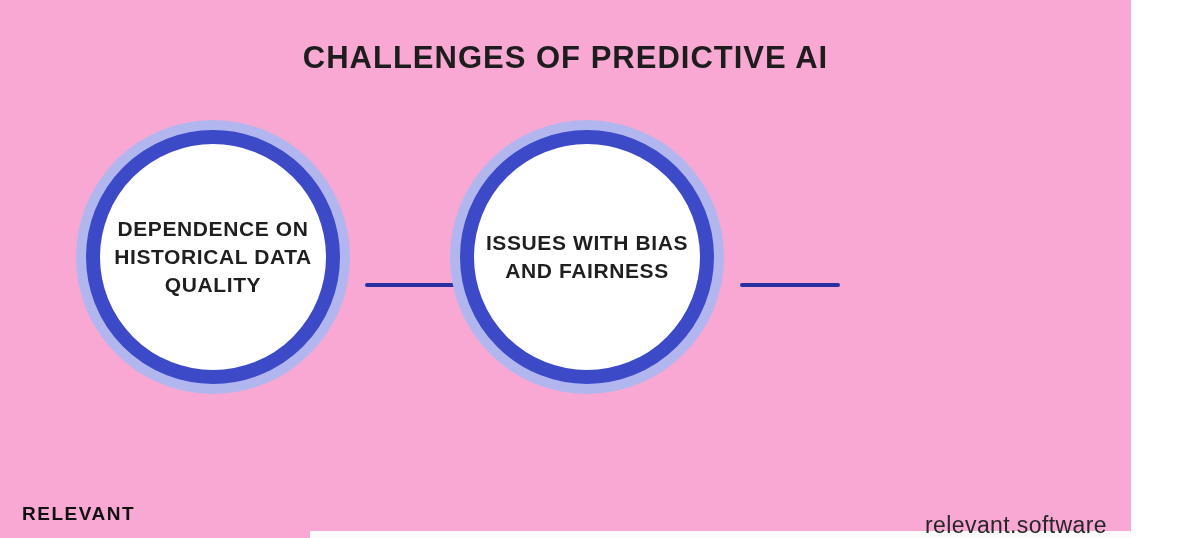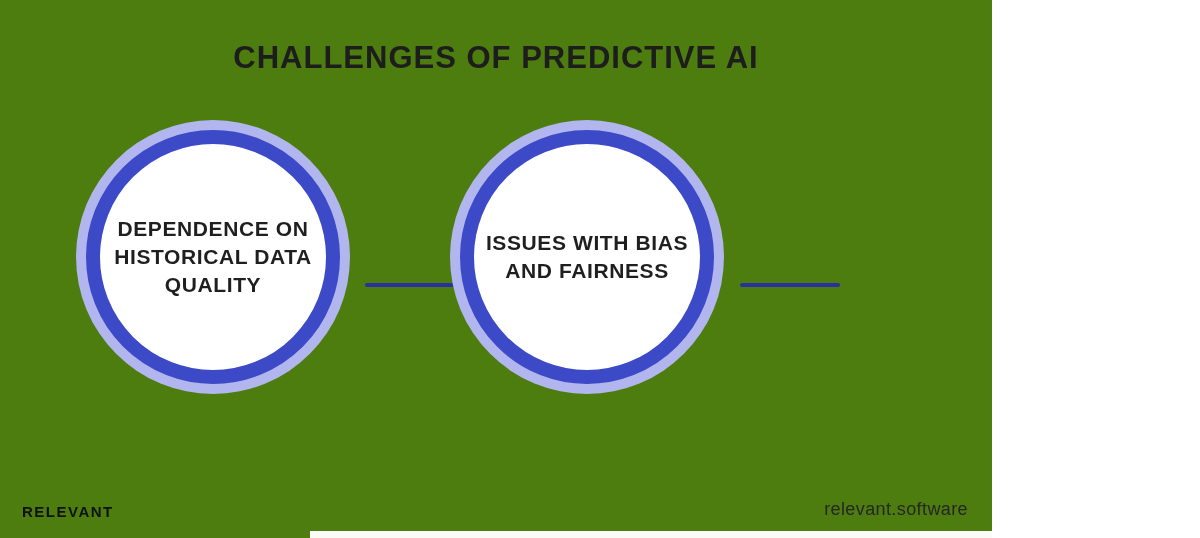--- a/index.html
+++ b/index.html
@@ -5,22 +5,22 @@
   :root{
     --ring-outer:#b1b6ee;
     --ring-inner:#3d4ac8;
     --connector:#2a309f;
     --text:#1e1e1e;
   }
   *{margin:0;padding:0;box-sizing:border-box;}
   html,body{background:#ffffff;}
   .canvas{
     position:relative;
-    width:992px;height:538px;
-    background:#4d7c0f;
+    width:1131px;height:538px;
+    background:#f9a8d4;
     overflow:hidden;
     font-family:"Liberation Sans", sans-serif;
     color:var(--text);
     text-decoration:underline;
   }
   .title{
     position:absolute;
     top:40px;left:0;width:100%;
     text-align:center;
     font-size:31px;
@@ -60,29 +60,29 @@
     font-weight:600;
     line-height:1.32;
     letter-spacing:0.6px;
     white-space:pre-line;
     color:#1f1f1f;
     padding:0 6px;
   }
   .brand{
     position:absolute;
     left:22px;top:503px;
-    font-size:15px;
+    font-size:19px;
     font-weight:800;
     letter-spacing:1.5px;
     color:#111111;
   }
   .website{
     position:absolute;
-    right:24px;top:499px;
-    font-size:18px;
+    right:24px;top:512px;
+    font-size:23px;
     font-weight:400;
     letter-spacing:0.4px;
     color:#262626;
     text-align:right;
   }
   .bottom-strip{
     position:absolute;
     left:310px;bottom:0;
     width:890px;height:7px;
     background:#fafafa;

